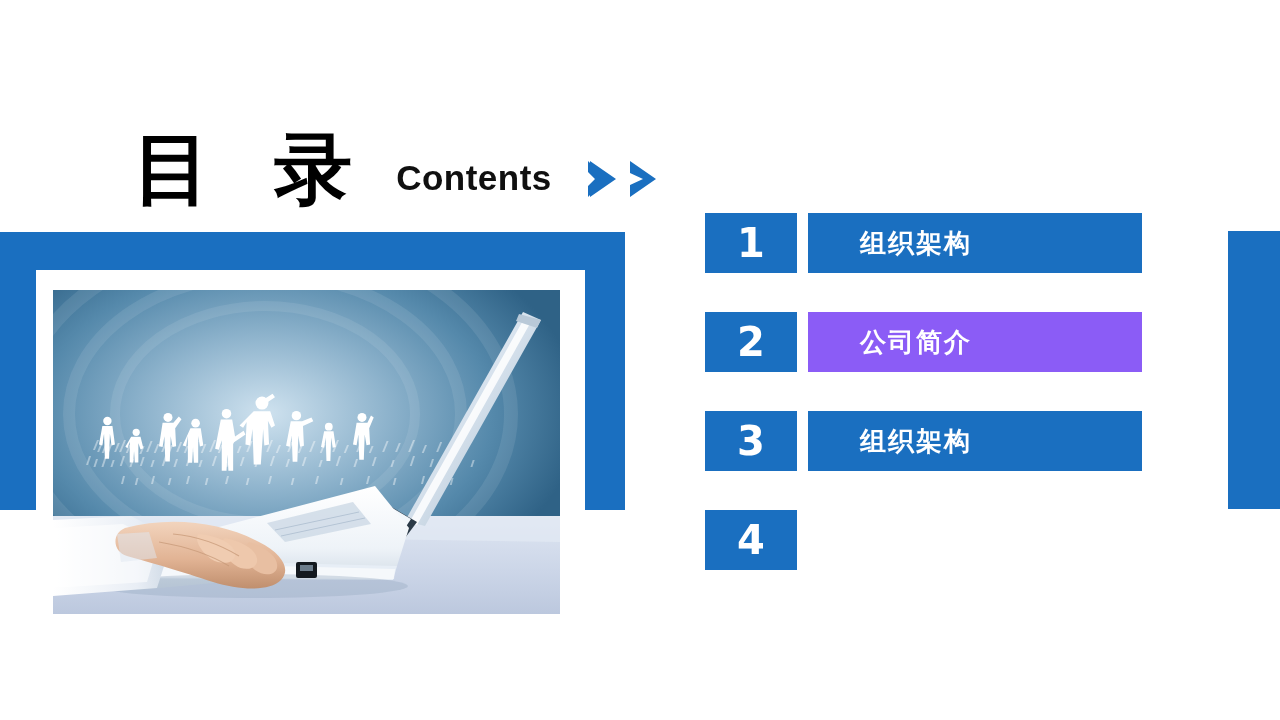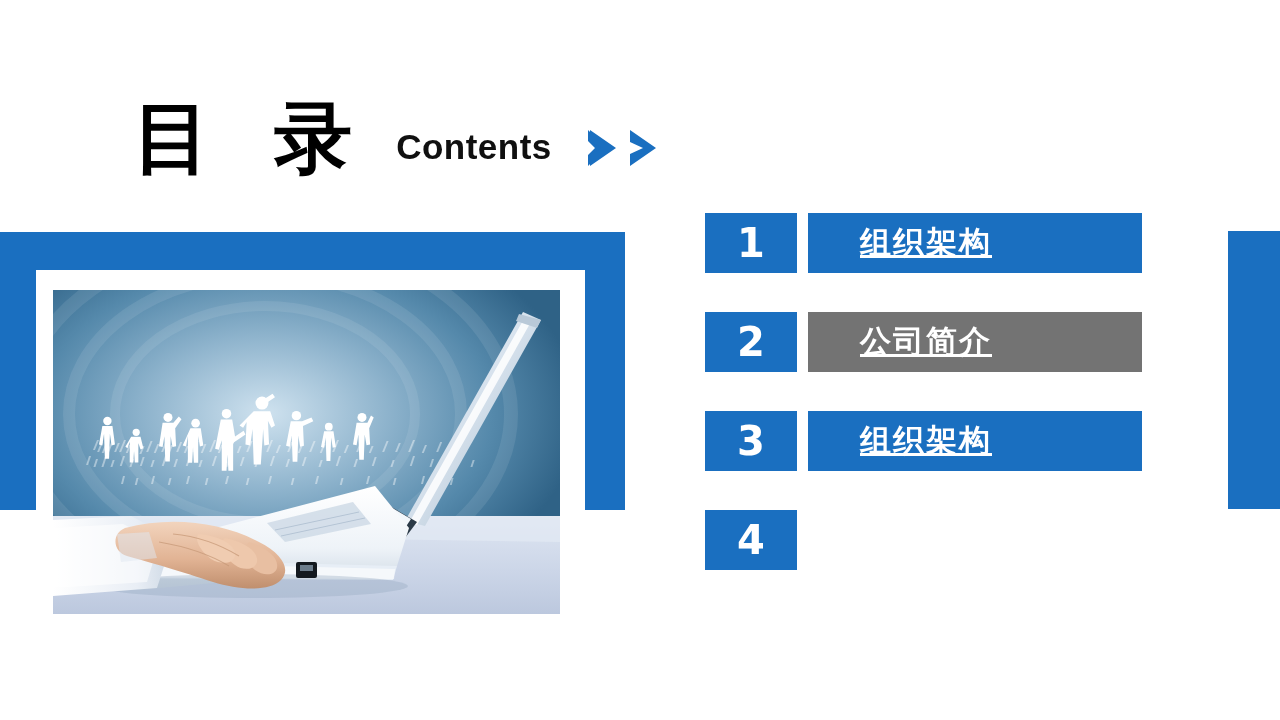--- a/index.html
+++ b/index.html
@@ -7,21 +7,21 @@
     width:1280px;height:720px;
     background:#ffffff;
     font-family:"Liberation Sans","DejaVu Sans",sans-serif;
     overflow:hidden;
     position:relative;
   }
   .slide{position:absolute;inset:0;background:#fff;}
 
   
   .title-area{
-    position:absolute;left:133px;top:96px;
+    position:absolute;left:133px;top:127px;
     display:flex;align-items:center;
   }
   .title-cn{
     font-family:"DejaVu Sans","Liberation Sans",sans-serif;
     font-size:78px;line-height:84px;font-weight:700;color:#000000;
     letter-spacing:18px;
     white-space:nowrap;
   }
   .title-en{
     font-size:35px;font-weight:700;color:#101010;
@@ -79,29 +79,28 @@
     font-family:"DejaVu Sans","Liberation Sans",sans-serif;
     font-size:40px;font-weight:700;
     display:flex;align-items:center;justify-content:center;
     line-height:1;
   }
   .toc-label{
     flex:1 1 auto;margin-left:11px;
     display:flex;align-items:center;
     color:#ffffff;
     font-family:"DejaVu Sans","Liberation Sans",sans-serif;
-    font-size:31px;font-weight:700;
+    font-size:26px;font-weight:700;
     letter-spacing:2px;
     padding-left:52px;
     box-sizing:border-box;
     white-space:nowrap;
-    text-decoration:underline;
   }
   .toc-label.dark{background:#1a6fc0;}
-  .toc-label.light{background:#737373;}
+  .toc-label.light{background:#8b5cf6;}
   .toc-row.wide .toc-label{padding-left:16px;letter-spacing:1px;}
 </style>
 </head>
 <body>
 
 <div class="slide">
 
   <div class="title-area">
     <div class="title-cn">目 录</div>
     <div class="title-en">Contents</div>

